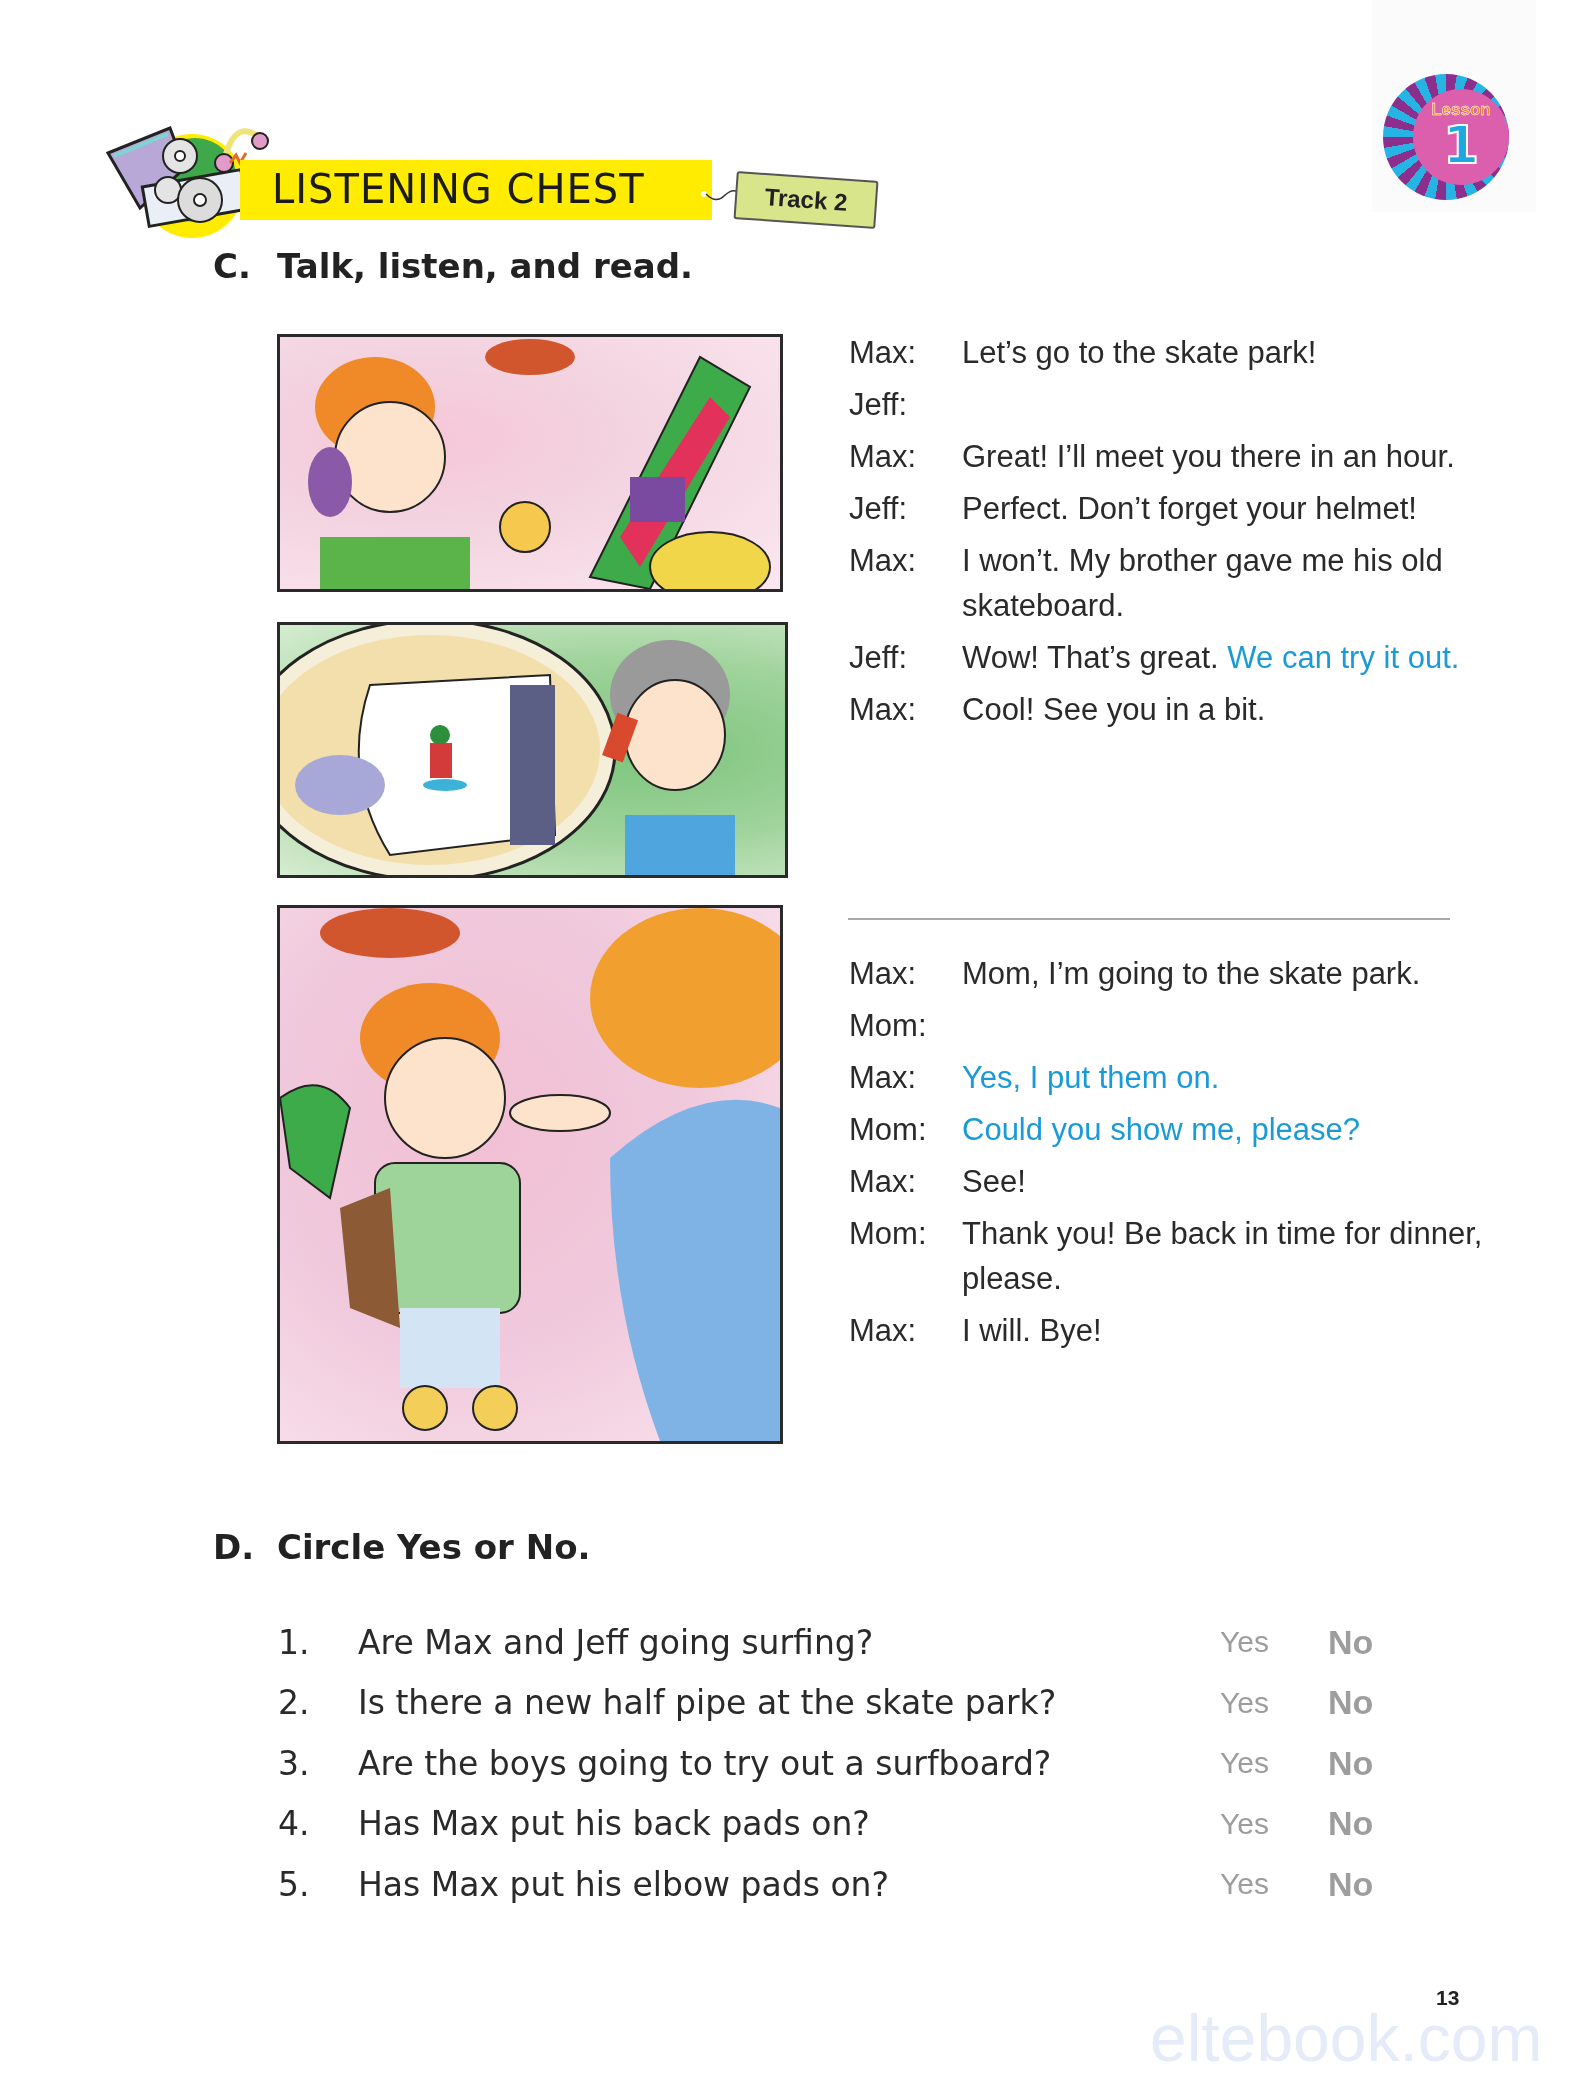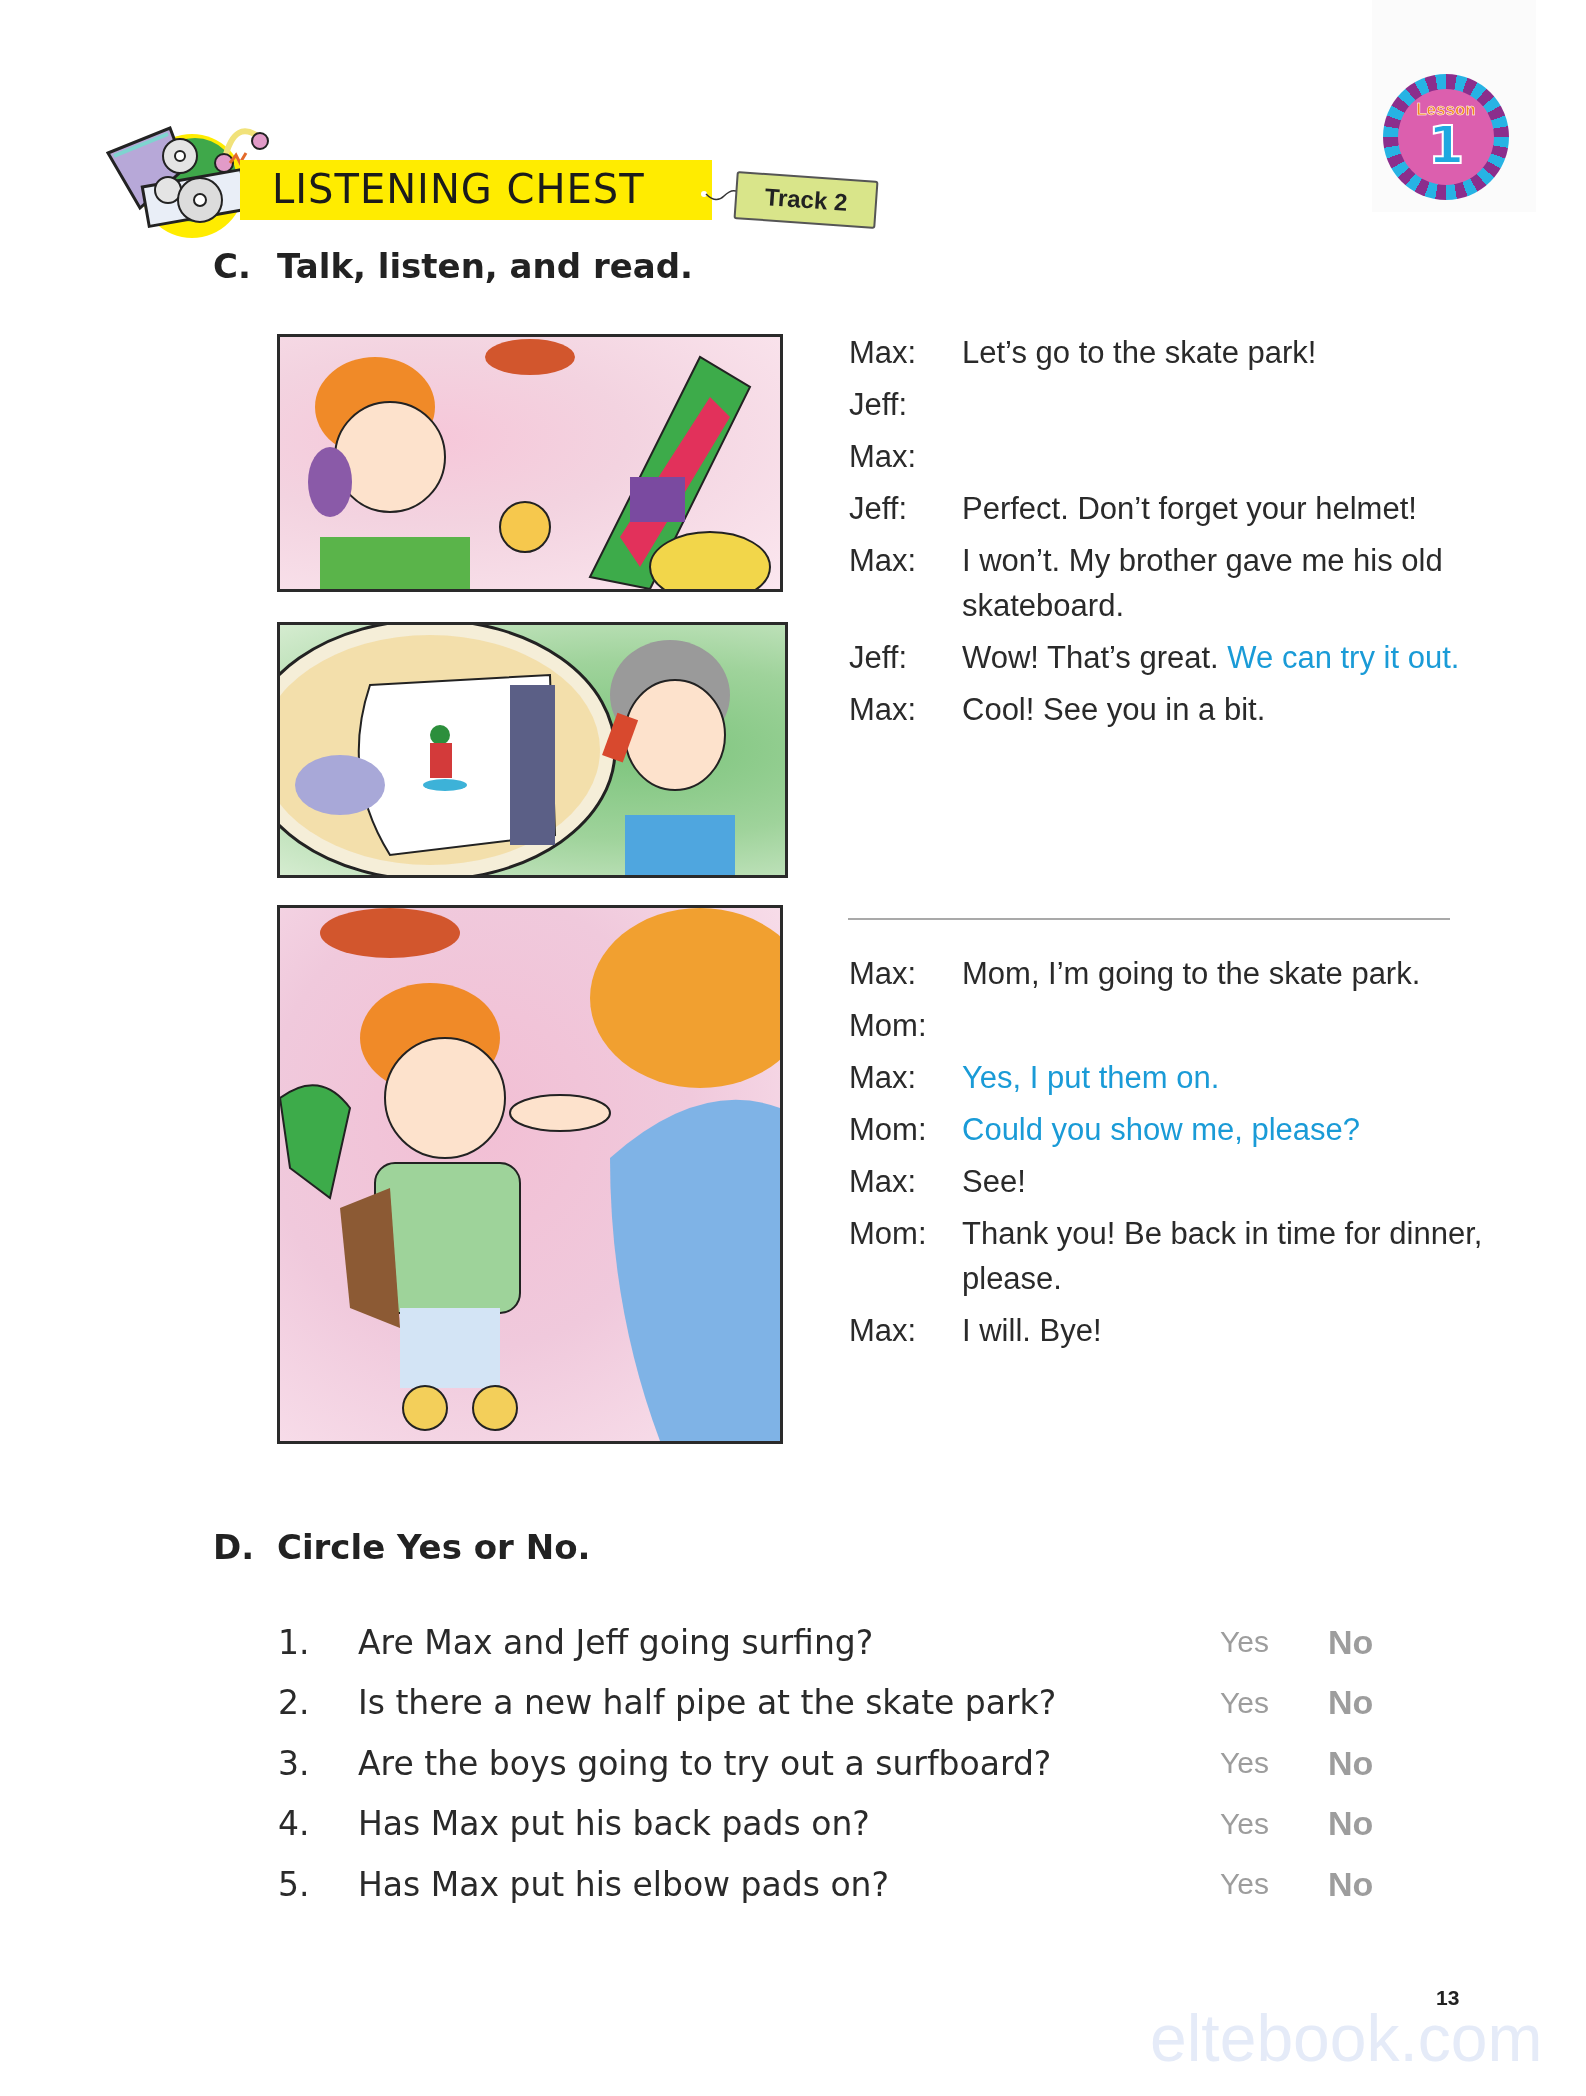--- a/index.html
+++ b/index.html
@@ -13,21 +13,21 @@
   .title-text { left:272px; top:166px; font-family:"DejaVu Sans", sans-serif; font-size:40px;
                 letter-spacing:1px; color:#1b1b1b; font-weight:normal; }
   .track-tag { left:735px; top:176px; width:138px; height:44px; background:#d9e58a;
                border:2px solid #555; border-radius:3px; transform:rotate(4deg);
                display:flex; align-items:center; justify-content:center;
                font-family:"Liberation Sans", sans-serif; font-weight:bold; font-size:24px; color:#222; }
   .tag-string { left:700px; top:186px; width:40px; height:20px; }
   .badge-bg { left:1372px; top:0px; width:164px; height:212px; background:#fbfbfb; }
   .badge { left:1383px; top:74px; width:126px; height:126px; border-radius:50%;
            background: repeating-conic-gradient(#8b2e8c 0 10deg, #27b3e4 10deg 20deg);
-           display:flex; align-items:center; justify-content:center; }
+           display:flex; align-items:center; justify-content:flex-end; }
   .badge-inner { width:96px; height:96px; border-radius:50%; background:#dc5fae;
                  display:flex; flex-direction:column; align-items:center; justify-content:center; }
   .badge-word { font-family:"Liberation Sans", sans-serif; font-weight:bold; font-size:17px;
                 color:#f28a1e; -webkit-text-stroke:0.5px #fff; margin-top:-4px; }
   .badge-num { font-family:"DejaVu Sans", sans-serif; font-weight:bold; font-size:52px; line-height:50px;
                color:#1fa8e0; -webkit-text-stroke:2px #fff; }
 
   .section-head { font-family:"DejaVu Sans", sans-serif; font-weight:bold; font-size:34px; color:#222; }
   .sec-letter { display:inline-block; width:64px; }
 
@@ -160,20 +160,21 @@
 <div class="abs dialogue" style="top:330px;">
   <div class="line">
     <span class="speaker">Max:</span>
     <span class="speech"><span>Let’s go to the skate park!</span></span>
   </div>
   <div class="line">
     <span class="speaker">Jeff:</span>
   </div>
   <div class="line">
     <span class="speaker">Max:</span>
+    <span class="speech"><span>Great! I’ll meet you there in an hour.</span></span>
   </div>
   <div class="line">
     <span class="speaker">Jeff:</span>
     <span class="speech"><span>Perfect. Don’t forget your helmet!</span></span>
   </div>
   <div class="line">
     <span class="speaker">Max:</span>
     <span class="speech"><span>I won’t. My brother gave me his old skateboard.</span></span>
   </div>
   <div class="line">

